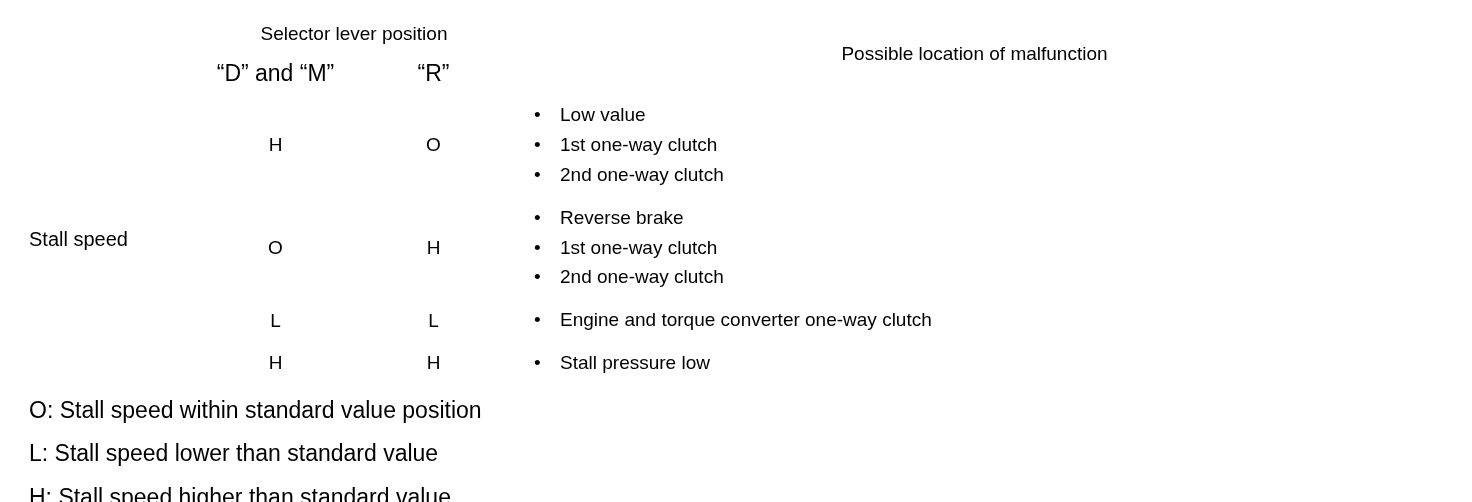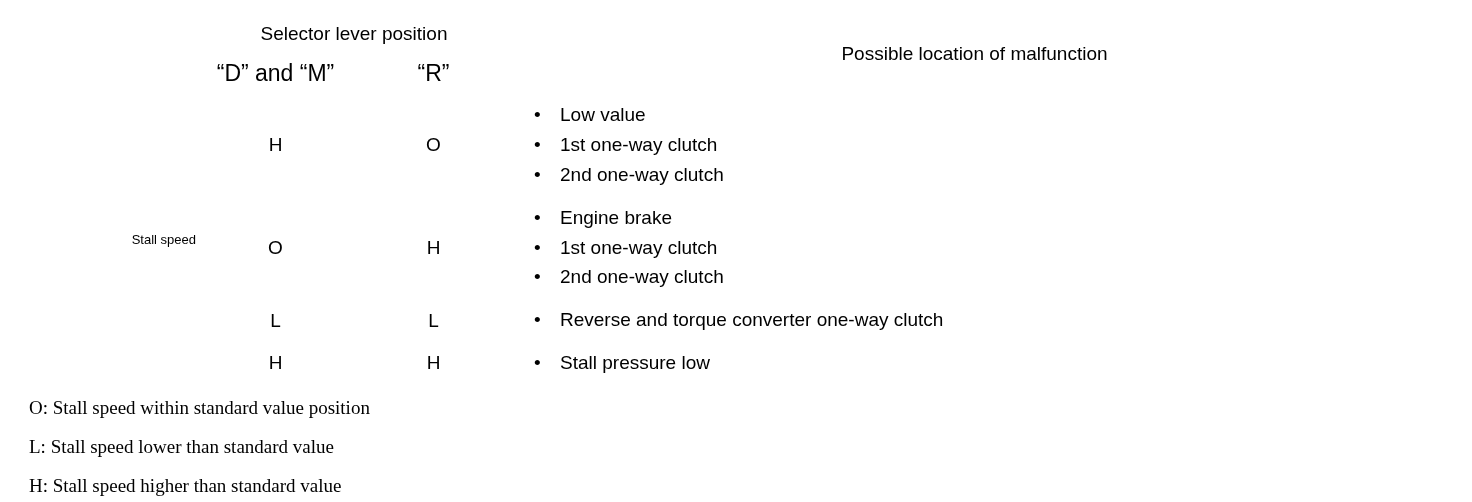--- a/index.html
+++ b/index.html
@@ -76,22 +76,22 @@
     text-align: center;
     font-size: 19px;
   }
 
   
   .cell-center {
     text-align: center;
     font-size: 19px;
   }
   .cell-label {
-    text-align: right;
-    font-size: 13px;
+    text-align: left;
+    font-size: 20px;
   }
   .cell-list {
     padding: 0;
   }
 
   .bullets {
     margin: 0;
     padding: 11px 0 11px 22px;
     list-style: none;
   }
@@ -114,25 +114,24 @@
   .row-short { height: 40px; }
 
   
   .footnotes {
     position: absolute;
     left: 29px;
     top: 398px;
     width: 1000px;
   }
   .footnote-line {
-    font-size: 19px;
+    font-size: 23px;
     line-height: 1.1;
     margin-bottom: 18px;
     white-space: nowrap;
-    font-family: Liberation Serif, serif;
   }
   .footnote-line:last-child { margin-bottom: 0; }
 </style>
 </head>
 <body>
 
 <div class="page">
 
   <div class="table-wrap">
     <table class="stall-table">
@@ -166,33 +165,33 @@
               <li><span class="bullet-dot">•</span><span>2nd one-way clutch</span></li>
             </ul>
           </td>
         </tr>
 
         <tr class="row-tall">
           <td class="rule-thin-top vl-left vl-right cell-center">O</td>
           <td class="rule-thin-top vl-right cell-center">H</td>
           <td class="rule-thin-top cell-list">
             <ul class="bullets">
-              <li><span class="bullet-dot">•</span><span>Engine brake</span></li>
+              <li><span class="bullet-dot">•</span><span>Reverse brake</span></li>
               <li><span class="bullet-dot">•</span><span>1st one-way clutch</span></li>
               <li><span class="bullet-dot">•</span><span>2nd one-way clutch</span></li>
             </ul>
           </td>
         </tr>
 
         <tr class="row-short">
           <td class="rule-thin-top vl-left vl-right cell-center">L</td>
           <td class="rule-thin-top vl-right cell-center">L</td>
           <td class="rule-thin-top cell-list">
             <ul class="bullets">
-              <li><span class="bullet-dot">•</span><span>Reverse and torque converter one-way clutch</span></li>
+              <li><span class="bullet-dot">•</span><span>Engine and torque converter one-way clutch</span></li>
             </ul>
           </td>
         </tr>
 
         <tr class="row-short">
           <td class="rule-thin-top rule-thick-bottom vl-left vl-right cell-center">H</td>
           <td class="rule-thin-top rule-thick-bottom vl-right cell-center">H</td>
           <td class="rule-thin-top rule-thick-bottom cell-list">
             <ul class="bullets">
               <li><span class="bullet-dot">•</span><span>Stall pressure low</span></li>

